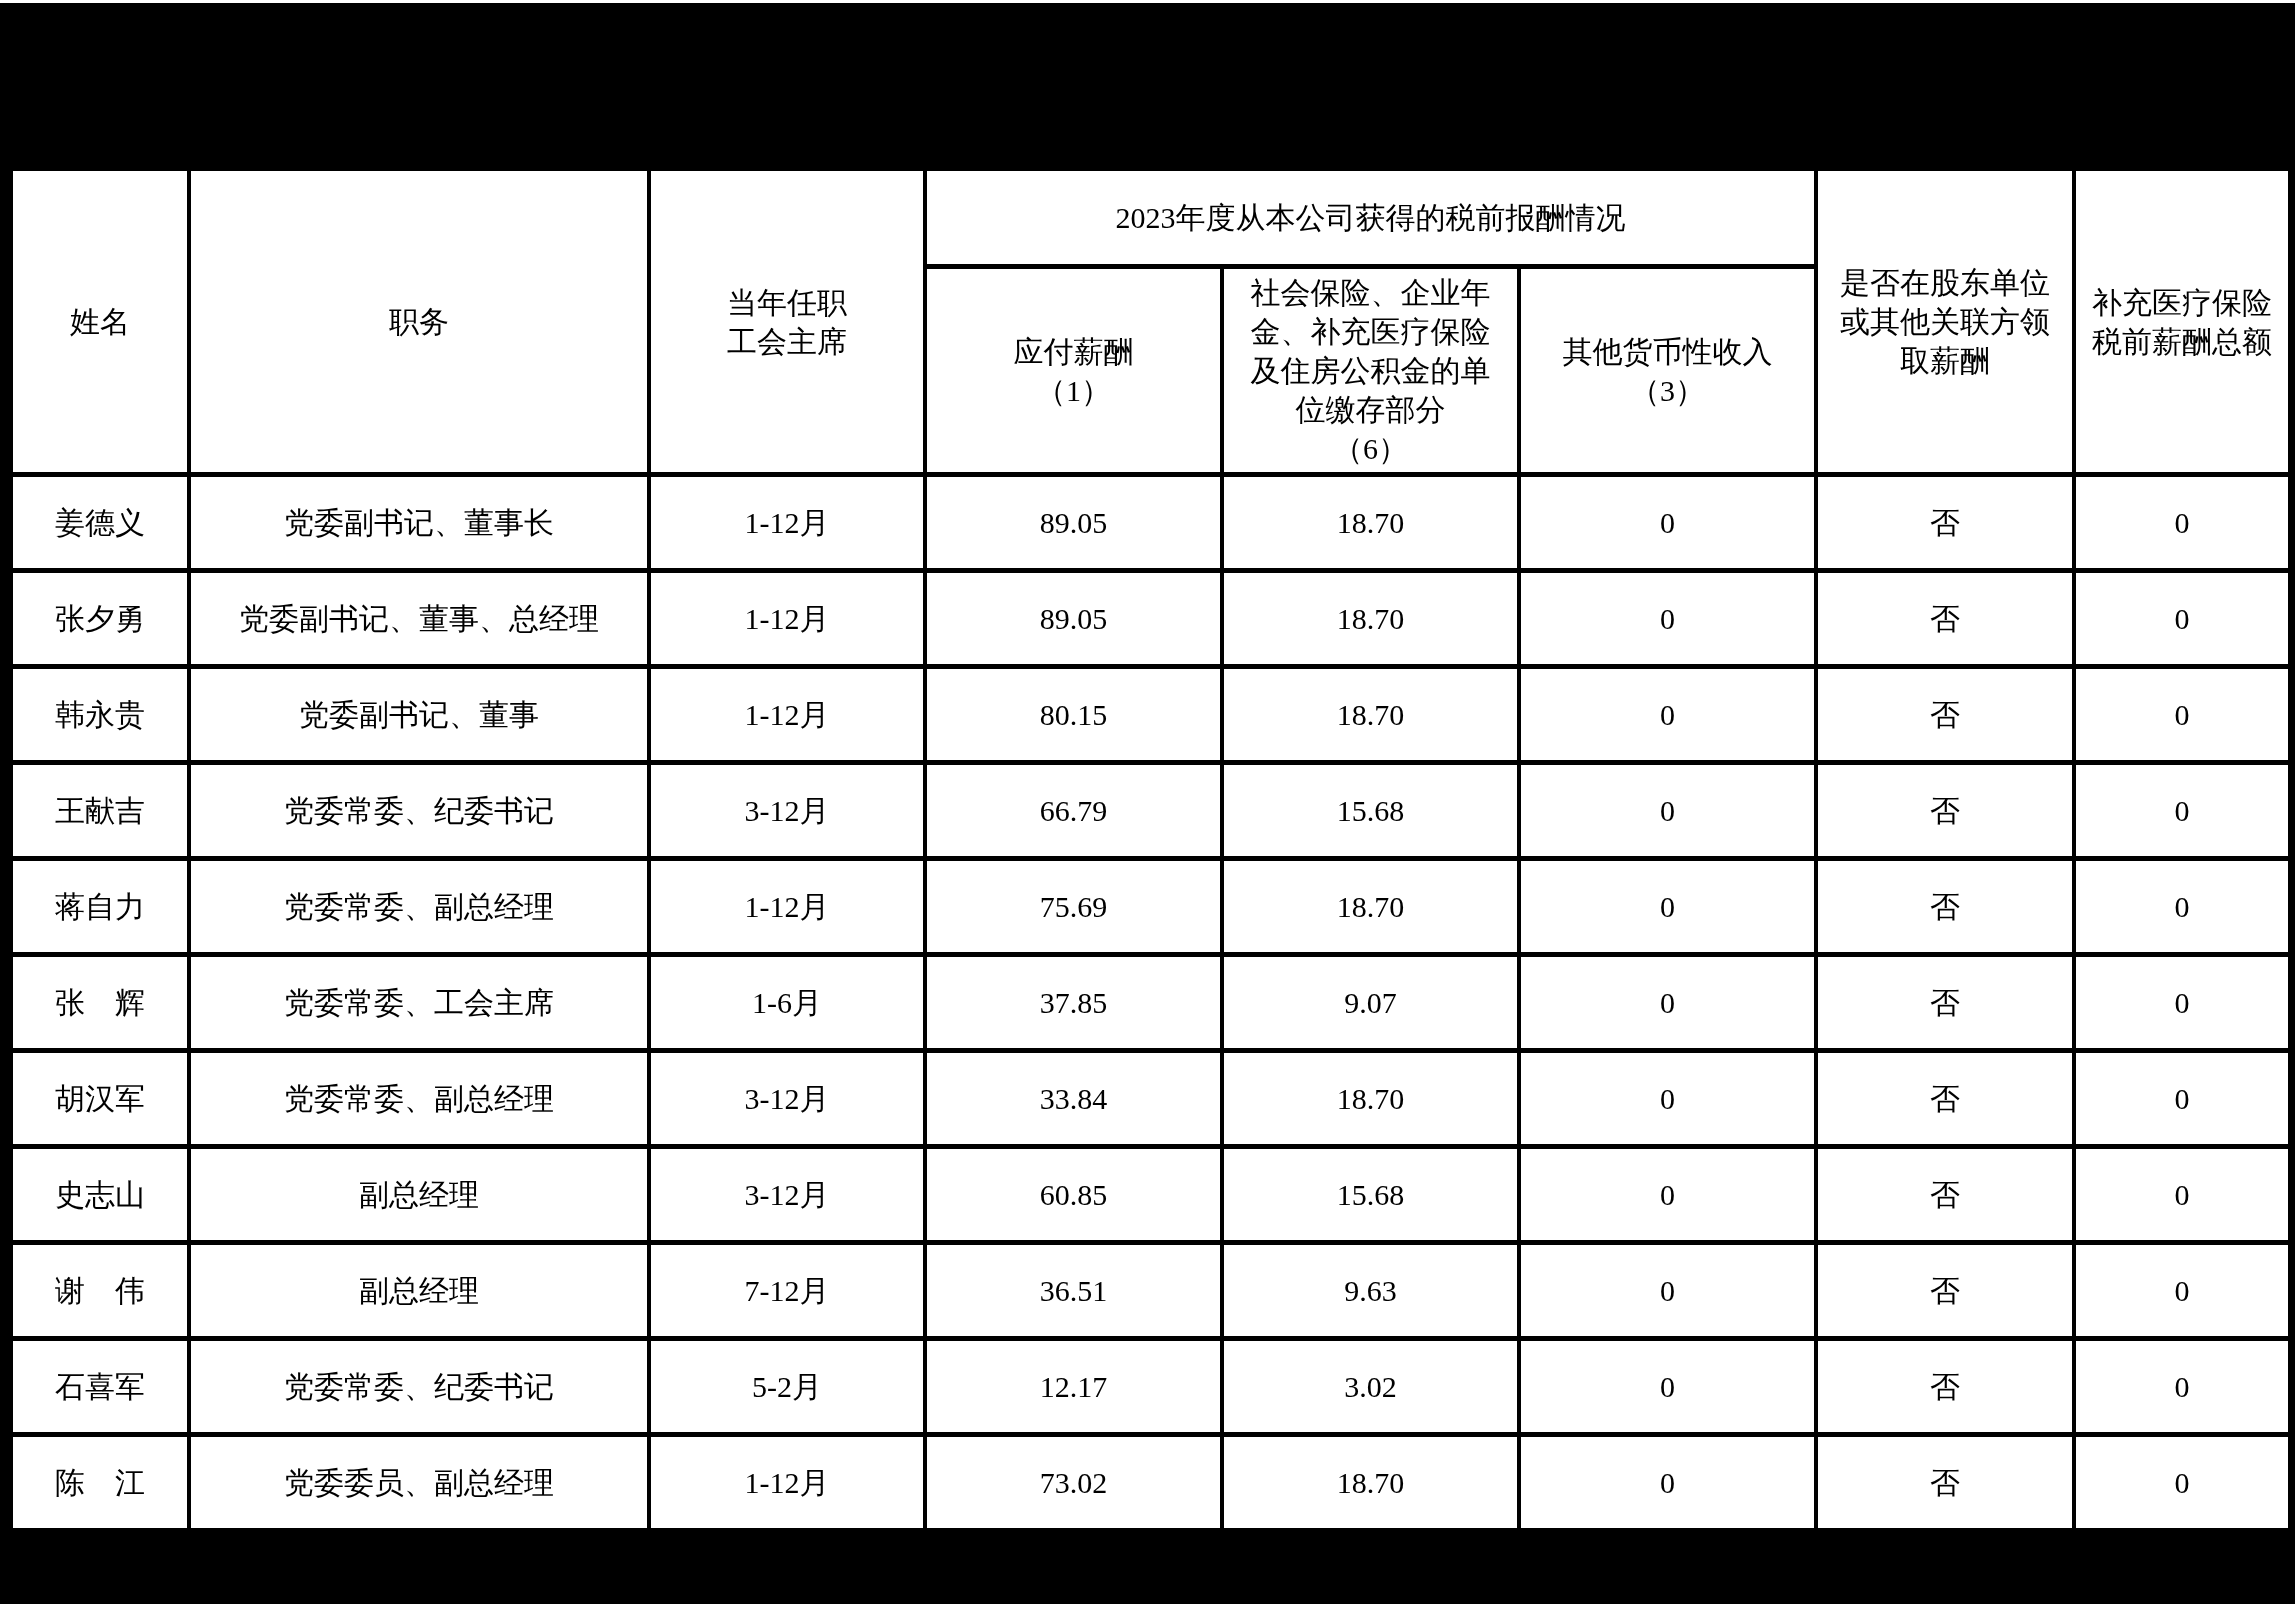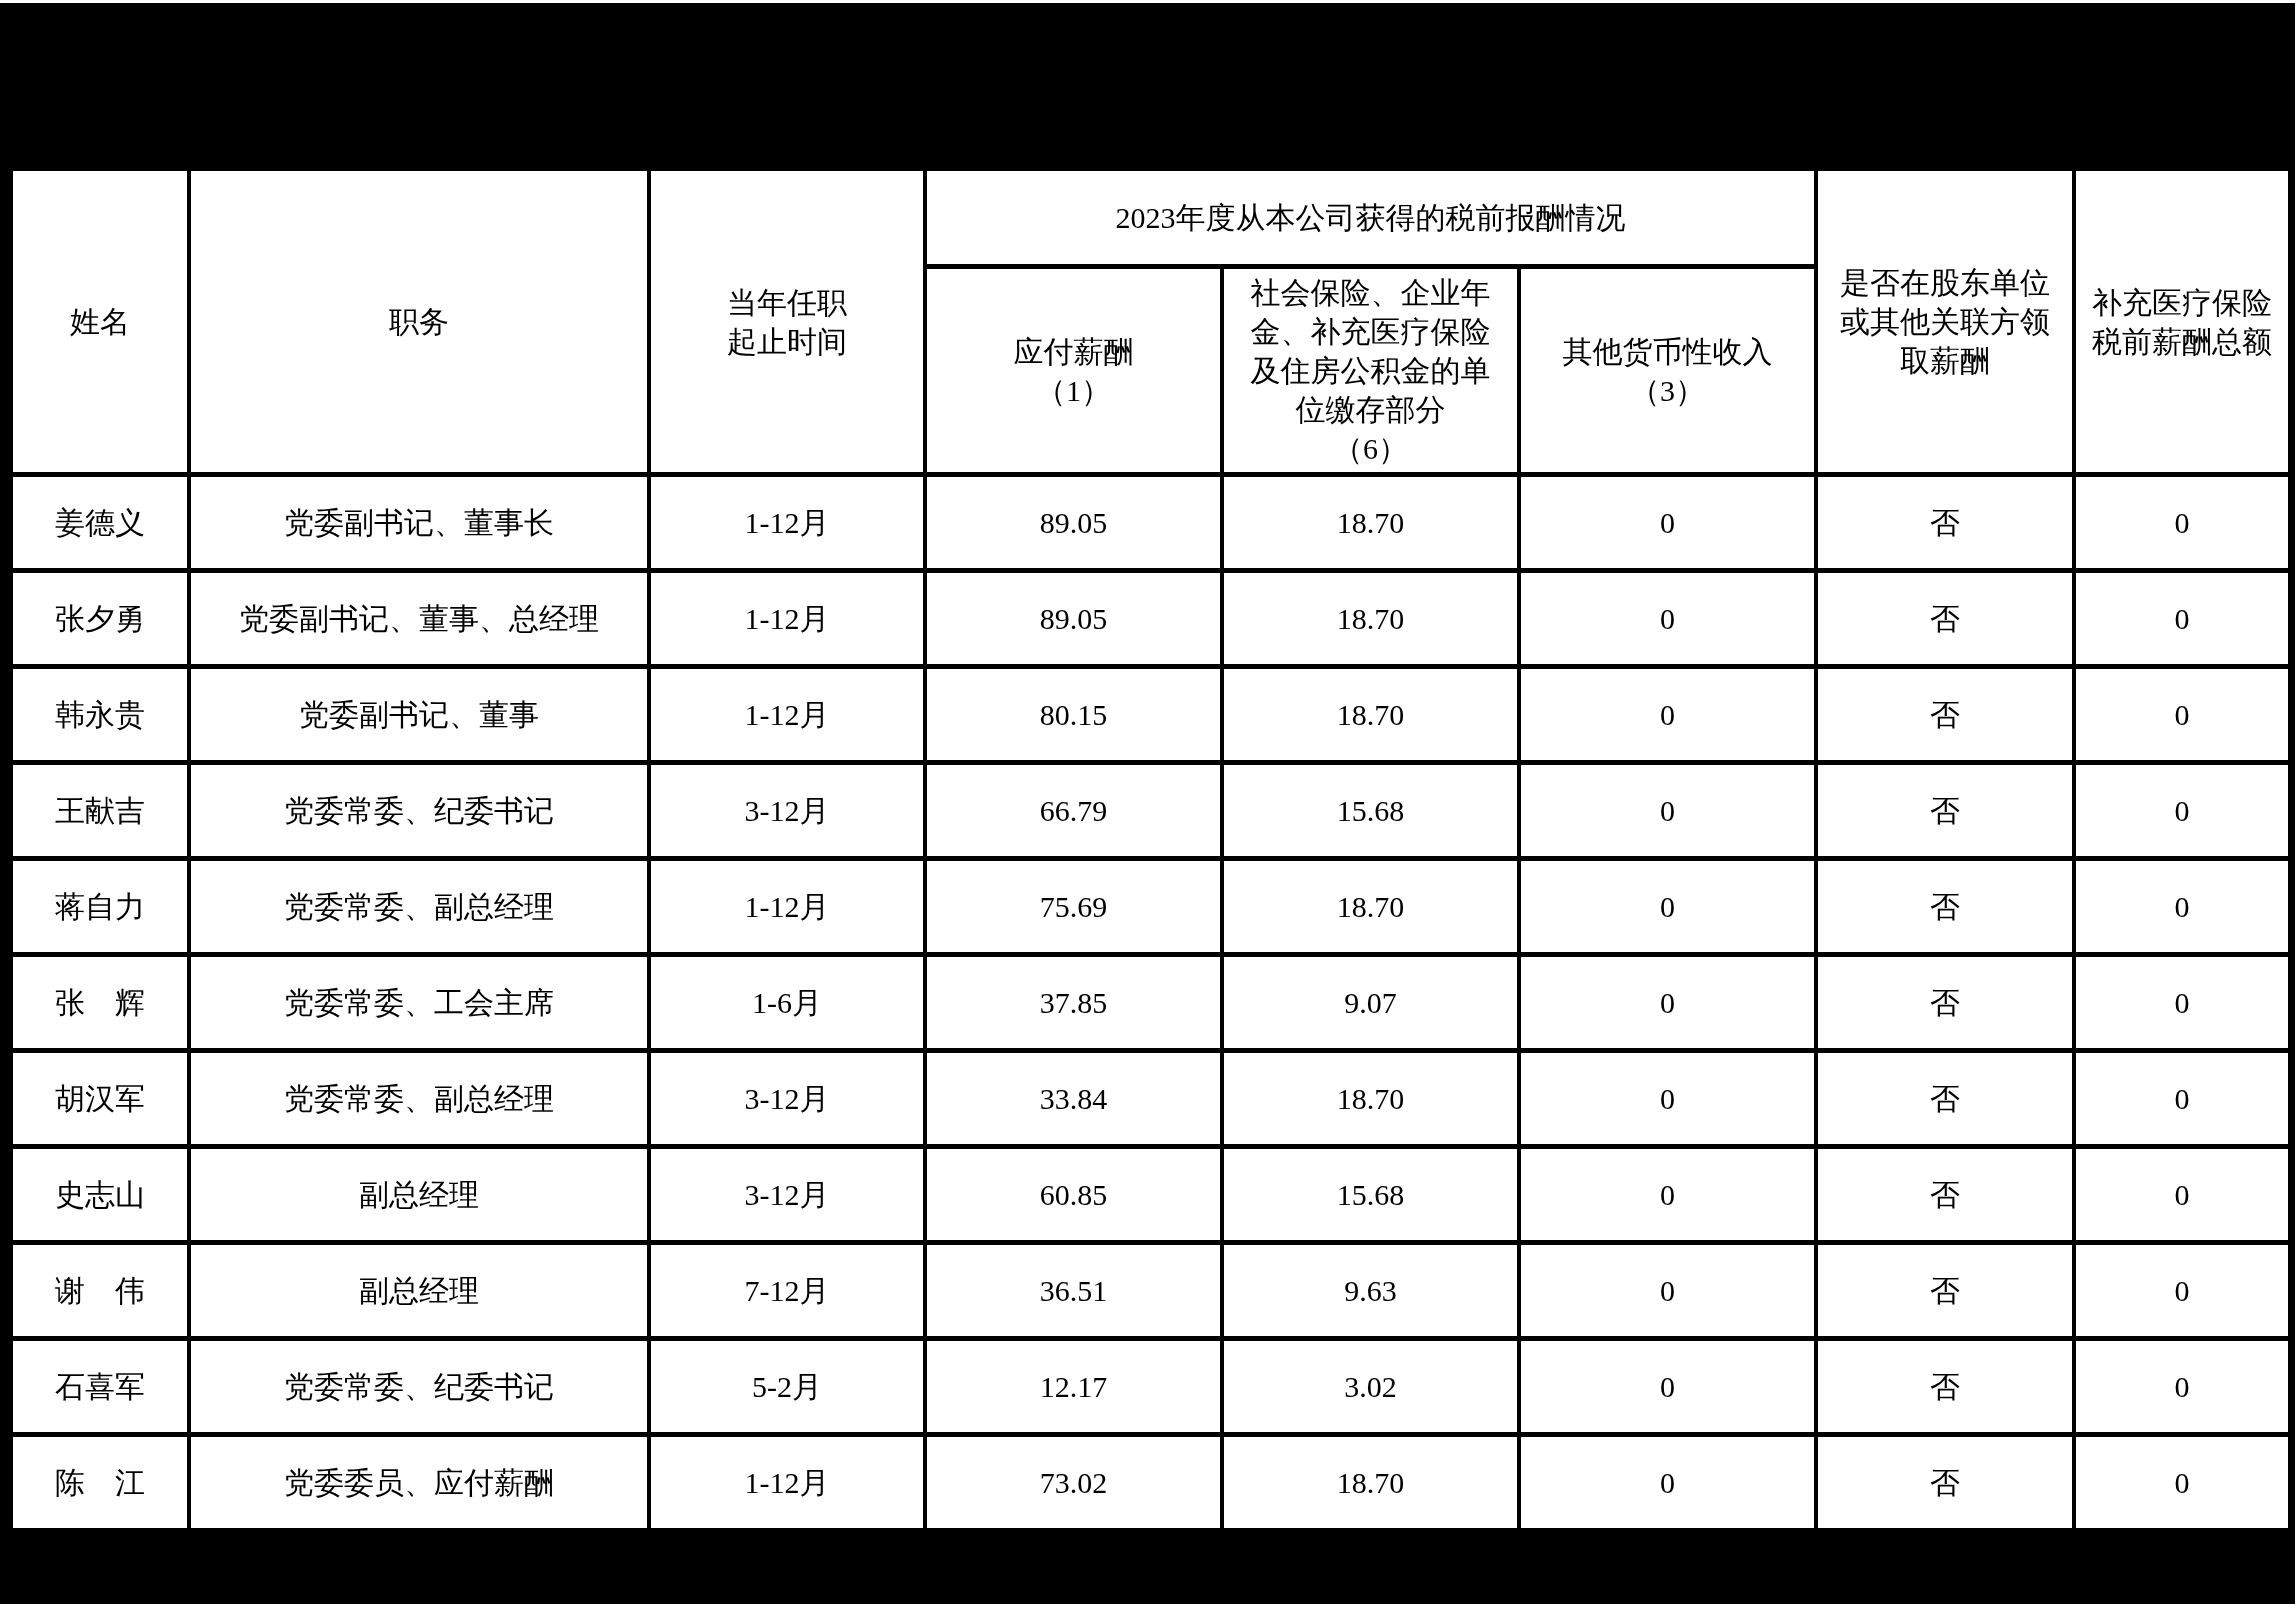--- a/index.html
+++ b/index.html
@@ -76,21 +76,21 @@
       <col style="width:297px">
       <col style="width:297px">
       <col style="width:258px">
       <col style="width:216px">
     </colgroup>
     <thead>
       <tr class="r-span">
         <th rowspan="2">姓名</th>
         <th rowspan="2">职务</th>
         <th rowspan="2">当年任职
-起止时间</th>
+工会主席</th>
         <th colspan="3">2023年度从本公司获得的税前报酬情况</th>
         <th rowspan="2">是否在股东单位
 或其他关联方领
 取薪酬</th>
         <th rowspan="2">补充医疗保险
 税前薪酬总额</th>
       </tr>
       <tr class="r-sub">
         <th>应付薪酬
 （1）</th>
@@ -199,21 +199,21 @@
         <td>党委常委、纪委书记</td>
         <td>5-2月</td>
         <td>12.17</td>
         <td>3.02</td>
         <td>0</td>
         <td>否</td>
         <td>0</td>
       </tr>
       <tr>
         <td>陈　江</td>
-        <td>党委委员、应付薪酬</td>
+        <td>党委委员、副总经理</td>
         <td>1-12月</td>
         <td>73.02</td>
         <td>18.70</td>
         <td>0</td>
         <td>否</td>
         <td>0</td>
       </tr>
     </tbody>
   </table>
 </div>

